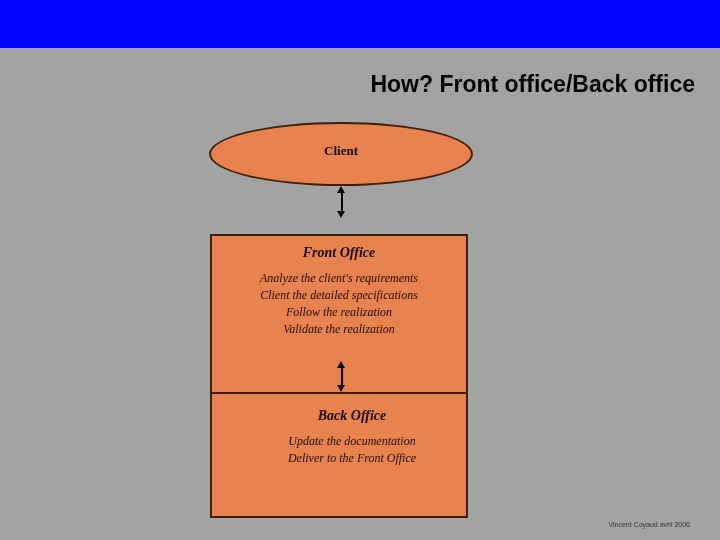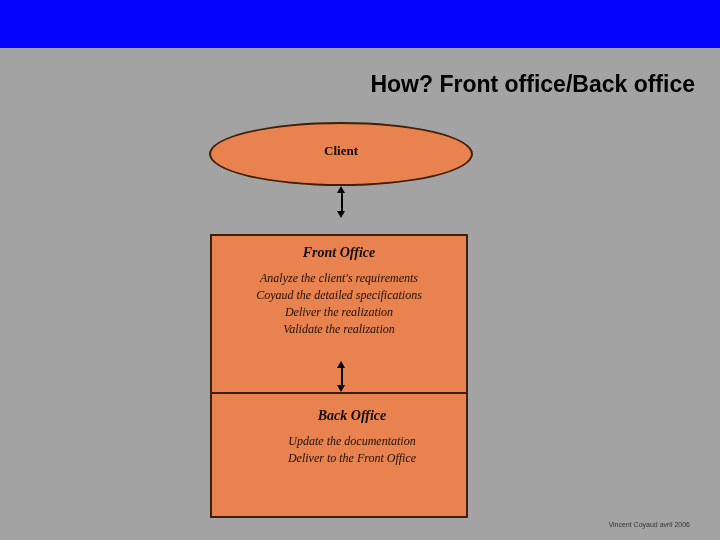--- a/index.html
+++ b/index.html
@@ -71,22 +71,22 @@
   <div class="v-arrow arrow-client-front">
     <div class="head-up"></div>
     <div class="shaft"></div>
     <div class="head-down"></div>
   </div>
 
   <div class="office-box front-office-box" style="background: rgb(232, 130, 79); border-color: rgb(63, 31, 8);">
     <div class="box-title">Front Office</div>
     <div class="box-lines">
       <div class="box-line">Analyze the client's requirements</div>
-      <div class="box-line">Coyaud the detailed specifications</div>
-      <div class="box-line">Deliver the realization</div>
+      <div class="box-line">Client the detailed specifications</div>
+      <div class="box-line">Follow the realization</div>
       <div class="box-line">Validate the realization</div>
     </div>
   </div>
 
   <div class="v-arrow arrow-front-back">
     <div class="head-up"></div>
     <div class="shaft"></div>
     <div class="head-down"></div>
   </div>
 

